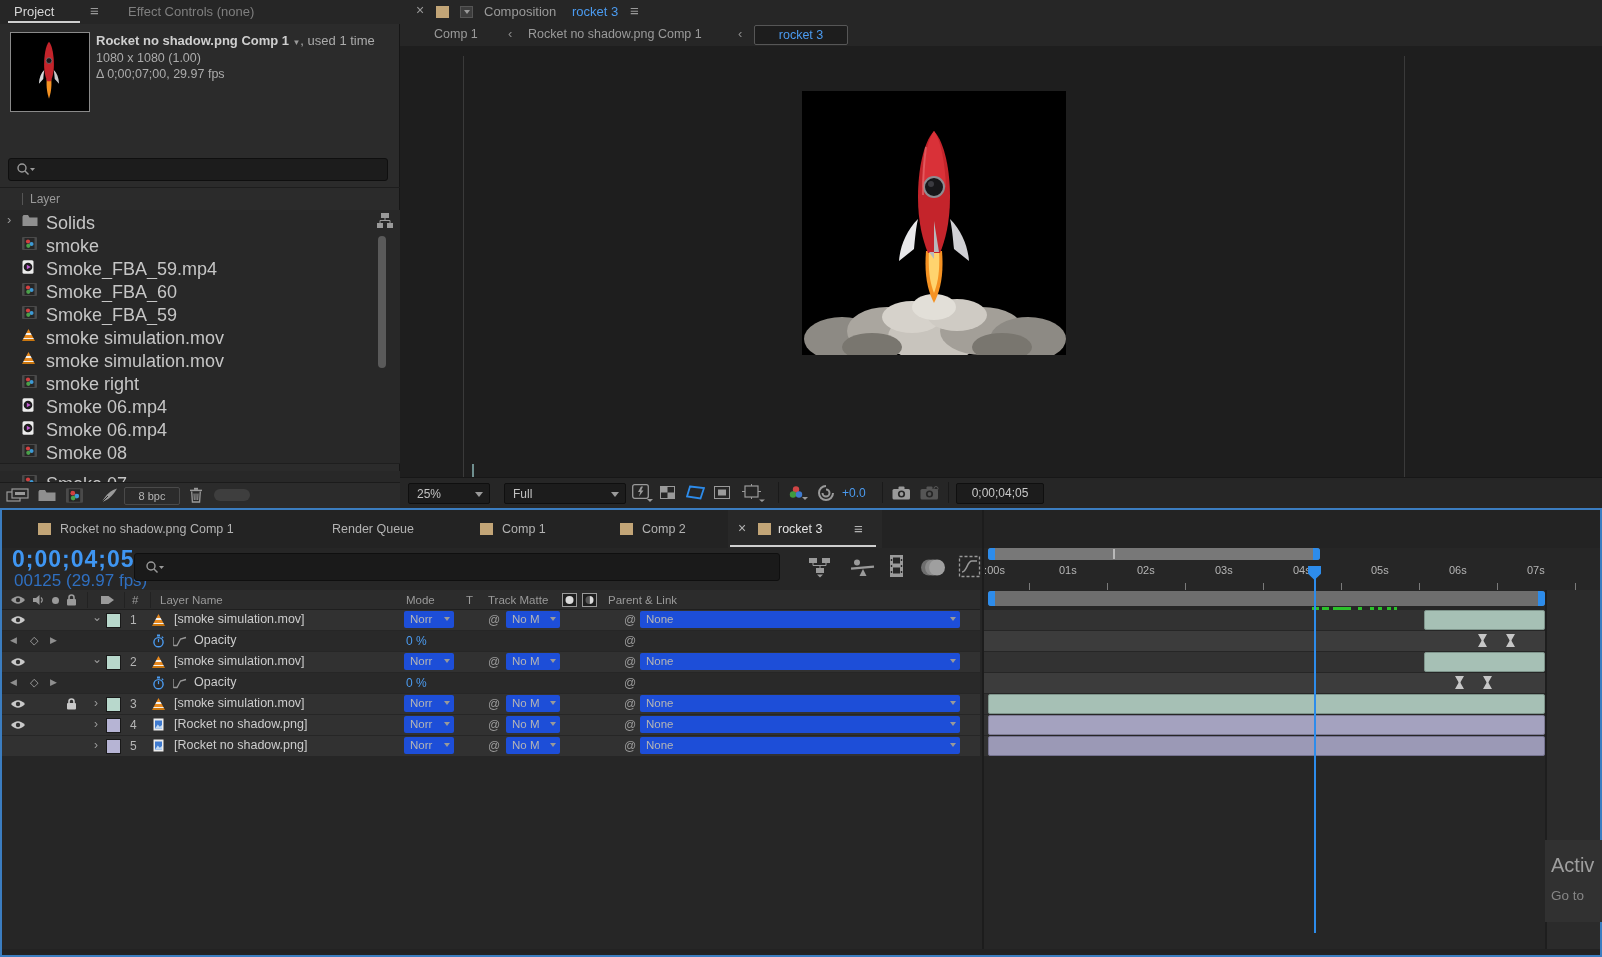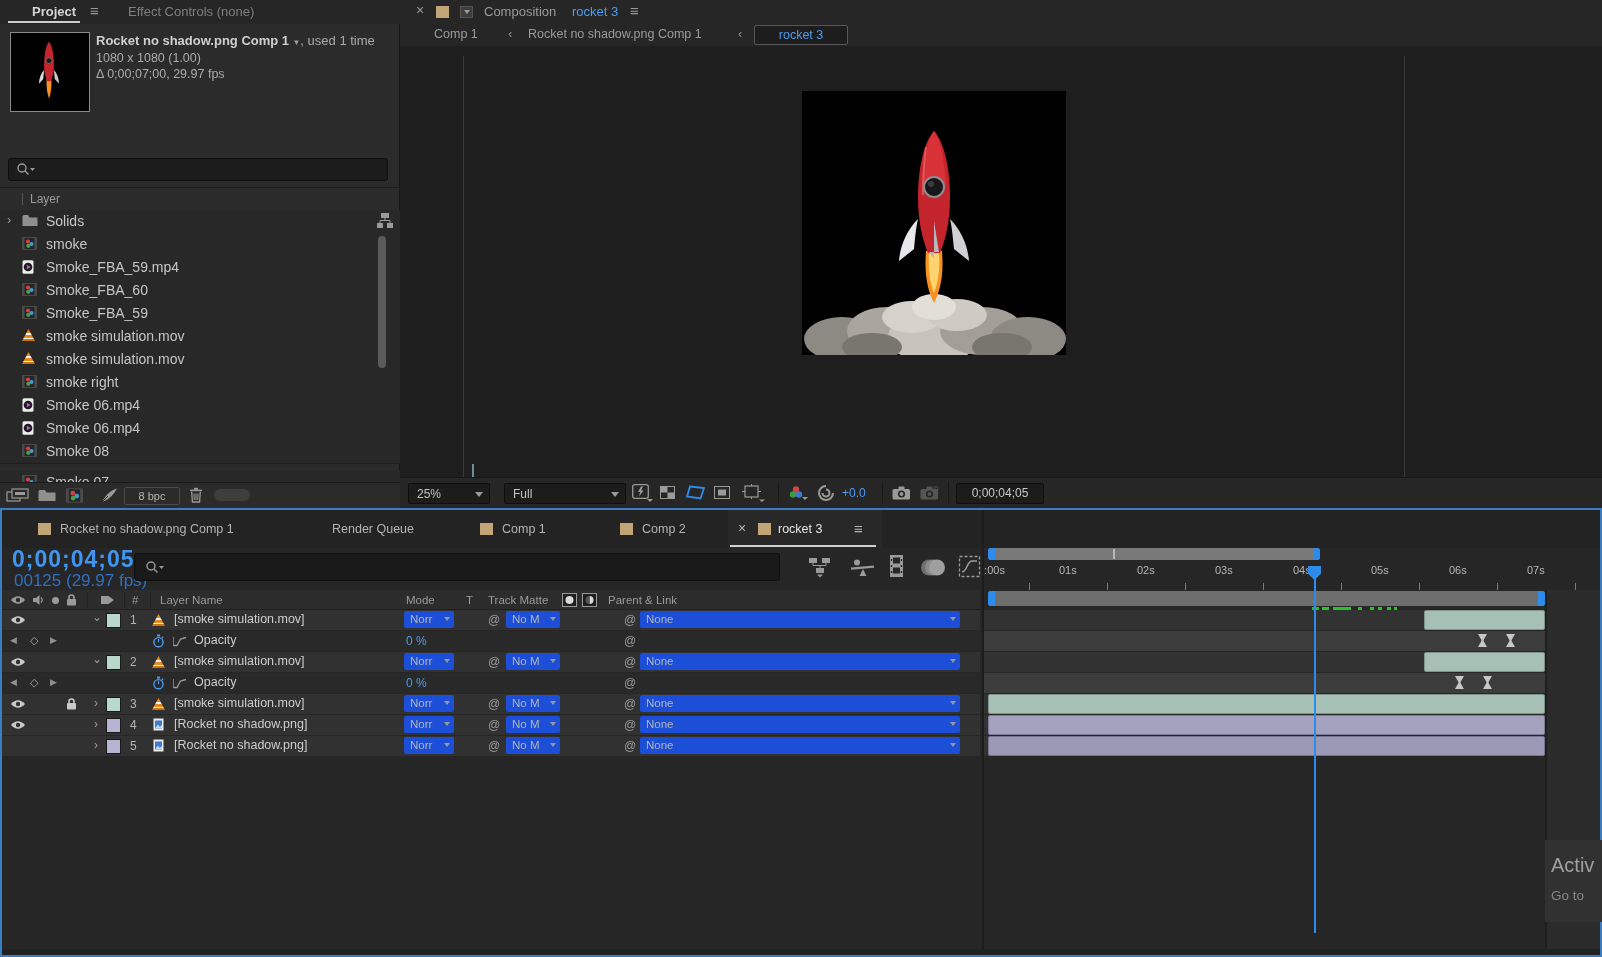--- a/index.html
+++ b/index.html
@@ -4,21 +4,21 @@
 <style>
   html,body{margin:0;padding:0;background:#111;}
   #screen{position:relative;width:1602px;height:957px;background:#232323;overflow:hidden;
           font-family:"Liberation Sans",sans-serif;color:#c8c8c8;font-size:12px;}
   .abs{position:absolute;}
   .caret{display:inline-block;width:0;height:0;border-left:4px solid transparent;border-right:4px solid transparent;border-top:5px solid #9a9a9a;}
   .caret.sm{border-left-width:3px;border-right-width:3px;border-top-width:4px;}
   .box-dd{background:#1c1c1c;border:1px solid #0f0f0f;border-radius:2px;color:#c2c2c2;}
   .vline{width:1px;background:#3a3a3a;}
   .prow{position:absolute;left:0;width:400px;height:23px;border-bottom:1px solid #1e1e1e;background:#282828;}
-  .prow .plabel{position:absolute;left:46px;top:3px;font-size:14px;color:#c6c6c6;white-space:nowrap;}
+  .prow .plabel{position:absolute;left:46px;top:3px;font-size:18px;color:#c6c6c6;white-space:nowrap;}
   .prow .picon{position:absolute;left:22px;top:4px;}
   .icon-cone{width:13px;height:12px;clip-path:polygon(50% 0,100% 100%,0 100%);
     background:linear-gradient(180deg,#e8891e 0 36%,#f5f2ee 36% 52%,#e8891e 52% 76%,#f5f2ee 76% 86%,#c9760f 86% 100%);}
   .swatch{position:absolute;top:3px;width:13px;height:13px;border:1px solid #191919;}
   .tl-strip{position:absolute;height:20px;}
   .bar{position:absolute;top:0;height:20px;border-radius:2px;box-sizing:border-box;}
   .kf{position:absolute;top:3px;width:9px;height:13px;background:#c6c6c6;
       clip-path:polygon(0 0,100% 0,62% 46%,62% 54%,100% 100%,0 100%,38% 54%,38% 46%);}
   .hdr-txt{position:absolute;top:4px;font-size:11.5px;color:#9a9a9a;white-space:nowrap;}
   .rowtxt{font-size:12.5px;color:#cccccc;white-space:nowrap;}
@@ -30,21 +30,21 @@
   .ruler-lab{position:absolute;top:2px;font-size:11px;color:#b5b5b5;}
   .tick{position:absolute;width:1px;background:#7a7a7a;}
 </style>
 </head>
 <body>
 
 <div id="screen">
 
   <div class="abs" style="left:0;top:0;width:400px;height:507px;background:#2b2b2b;border-right:1px solid #161616;box-sizing:border-box;">
     <div class="abs" style="left:0;top:0;width:400px;height:24px;background:#262626;">
-      <span class="abs" style="left:32px;top:4px;font-size:13px;color:#d5d5d5;font-weight:bold;">Project</span>
+      <span class="abs" style="left:14px;top:4px;font-size:13px;color:#d5d5d5;">Project</span>
       <div class="abs" style="left:8px;top:21px;width:72px;height:2px;background:#cfcfcf;"></div>
       <span class="abs" style="left:90px;top:2px;font-size:15px;color:#9a9a9a;">≡</span>
       <span class="abs" style="left:128px;top:4px;font-size:13px;color:#7f7f7f;">Effect Controls (none)</span>
     </div>
 
     <div class="abs" style="left:10px;top:32px;width:78px;height:78px;background:#000;border:1px solid #8a8a8a;">
       <svg width="76" height="76" viewBox="0 0 264 264">
         <rect width="264" height="264" fill="#000"></rect>
         <path d="M124 160 C122 190 126 210 132 228 C138 210 142 190 140 160 Z" fill="#f59222"></path>
         <path d="M116 128 C104 140 98 156 97 176 L112 160 C113 150 114 136 116 128 Z" fill="#d8d8da"></path>

